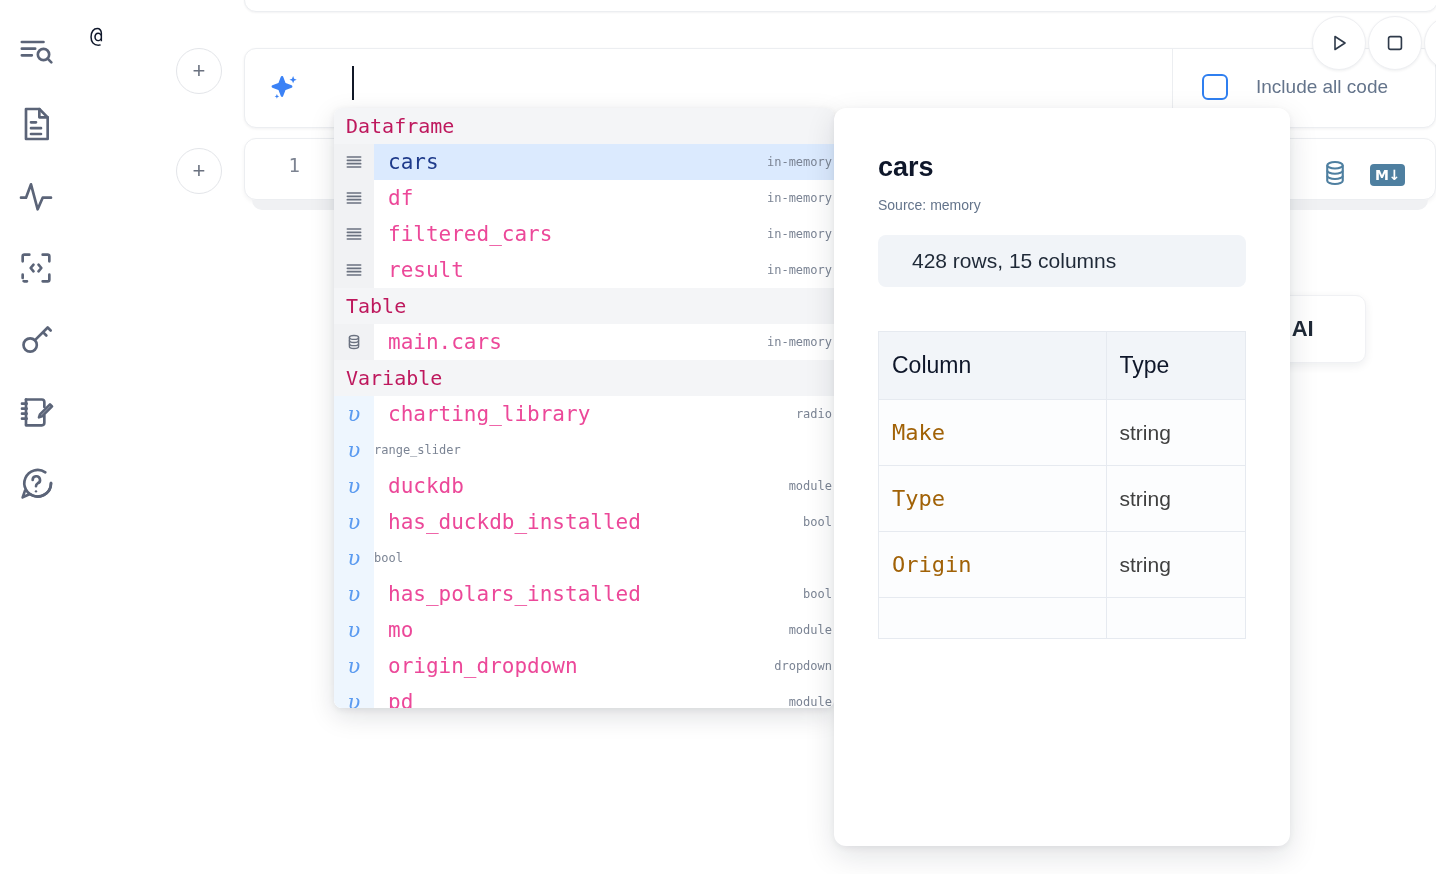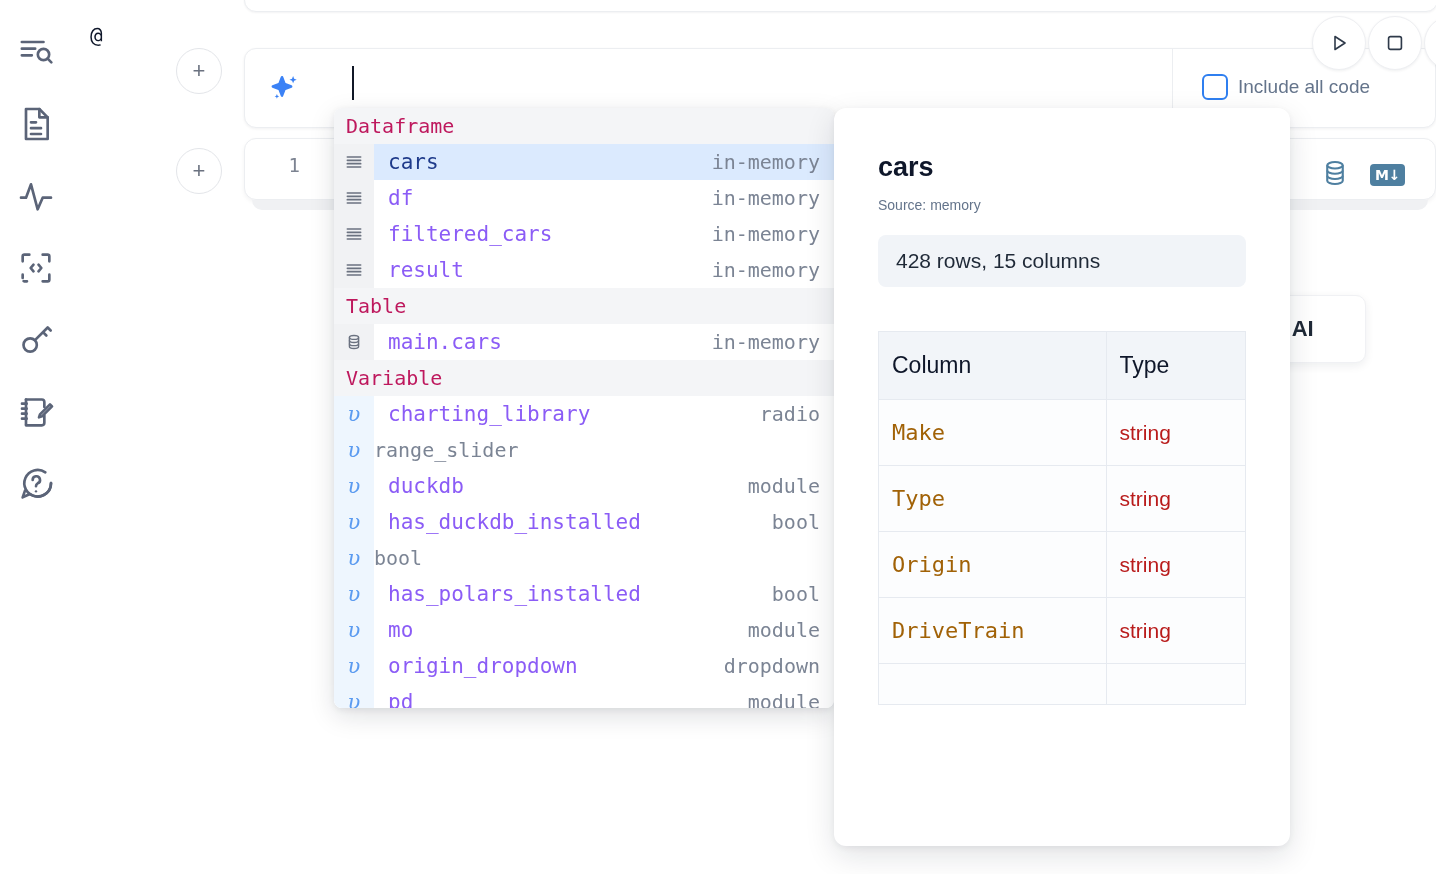--- a/index.html
+++ b/index.html
@@ -73,21 +73,21 @@
     box-shadow: 0 1px 3px rgba(16,24,40,.07);
     display: flex; align-items: center; justify-content: center;
     color: #2f3a4a; cursor: pointer;
   }
   .btn-run  { left: 1312px; top: 16px; }
   .btn-stop { left: 1368px; top: 16px; }
   .btn-more { left: 1424px; top: 16px; }
 
   .include-row {
     position: absolute; left: 1202px; top: 74px;
-    display: flex; align-items: center; gap: 10px; cursor: pointer;
+    display: flex; align-items: center; gap: 28px; cursor: pointer;
   }
   .cb {
     width: 26px; height: 26px; border-radius: 6px;
     border: 2px solid #2f7ff0; background: #ffffff; box-sizing: border-box;
   }
   .include-label { font-size: 19px; color: #64748b; white-space: nowrap; }
 
   
   .code-cell {
     position: absolute; left: 244px; top: 138px; width: 1192px; height: 62px;
@@ -147,60 +147,60 @@
   .ac-row.sel { background: #dbeafe; }
   .ac-row.sel .ac-name { color: #1e3a8a; }
   .ac-ico {
     width: 40px; min-width: 40px; height: 36px;
     display: flex; align-items: center; justify-content: center;
     background: #f1f2f4; color: #6b7280;
   }
   .ac-ico.var { background: #eef6fe; color: #5b9bf0;
     font-family: "DejaVu Serif", serif; font-style: italic; font-size: 21px; }
   .ac-name {
-    flex: 1; padding-left: 14px; font-size: 21px; color: #8b5cf6;
+    flex: 1; padding-left: 14px; font-size: 21px; color: #ec4899;
     white-space: nowrap; overflow: hidden;
   }
   .ac-type {
-    font-size: 20px; color: #7b8494; padding-right: 14px;
+    font-size: 12px; color: #7b8494; padding-right: 2px;
     white-space: nowrap; flex-shrink: 0;
   }
 
   
   .doc {
     position: absolute; left: 834px; top: 108px;
     width: 456px; height: 738px;
     background: #ffffff; border-radius: 12px;
     box-shadow: 0 10px 30px rgba(16,24,40,.12), 0 2px 6px rgba(16,24,40,.06);
     overflow: hidden; z-index: 40;
     padding: 44px 44px 0 44px; box-sizing: border-box;
   }
   .doc-title {
     font-size: 27px; font-weight: bold; color: #0f172a; margin: 0 0 14px 0;
   }
   .doc-source { font-size: 14px; color: #64748b; margin: 0 0 22px 0; }
   .doc-shape {
     background: #f1f4f8; border-radius: 8px;
-    padding: 14px 18px; font-size: 21px; color: #1f2937;
+    padding: 14px 34px; font-size: 21px; color: #1f2937;
     margin-bottom: 44px;
   }
   .doc-table { width: 100%; border-collapse: collapse; table-layout: fixed; }
   .doc-table th, .doc-table td {
     border: 1px solid #e6eaf0; text-align: left;
     padding: 20px 13px; box-sizing: border-box;
   }
   .doc-table th {
     background: #f2f5f9; font-weight: normal;
     font-size: 23px; color: #0f172a;
   }
   .doc-table td.col {
     font-family: "DejaVu Sans Mono","Liberation Mono", monospace;
     font-size: 22px; color: #a16207; background: #fcfdfe;
   }
-  .doc-table td.typ { font-size: 21px; color: #b91c1c; background: #fcfdfe; }
+  .doc-table td.typ { font-size: 21px; color: #404040; background: #fcfdfe; }
   .doc-table col.c1 { width: 62%; }
   .doc-table col.c2 { width: 38%; }
 </style>
 </head>
 <body>
 
 <div id="root">
 
   <div class="rail">
     <div class="rail-btn">
@@ -430,24 +430,20 @@
           </tr>
           <tr>
             <td class="col">Type</td>
             <td class="typ">string</td>
           </tr>
           <tr>
             <td class="col">Origin</td>
             <td class="typ">string</td>
           </tr>
           <tr>
-            <td class="col">DriveTrain</td>
-            <td class="typ">string</td>
-          </tr>
-          <tr>
             <td class="col"></td>
             <td class="typ"></td>
           </tr>
         </tbody>
     </table>
   </div>
 
 </div>
 
 </body></html>

